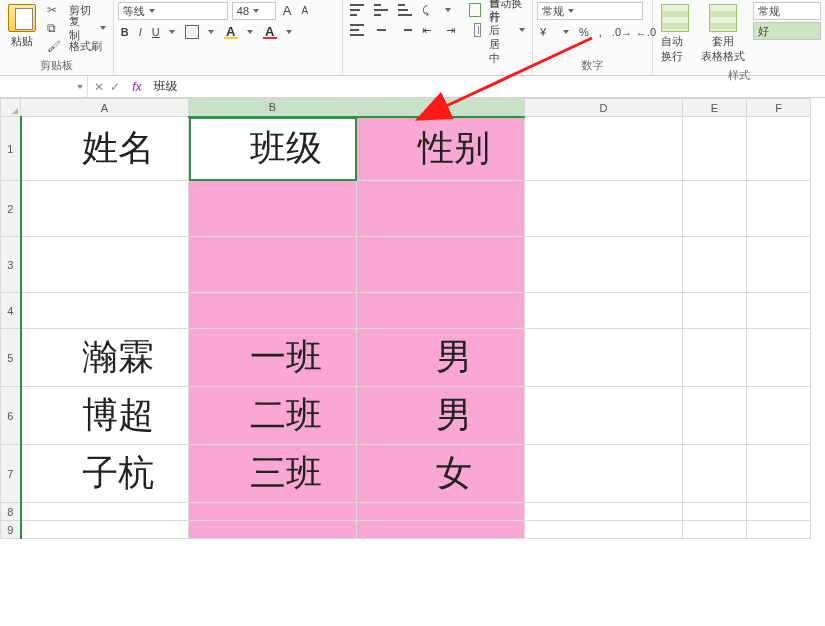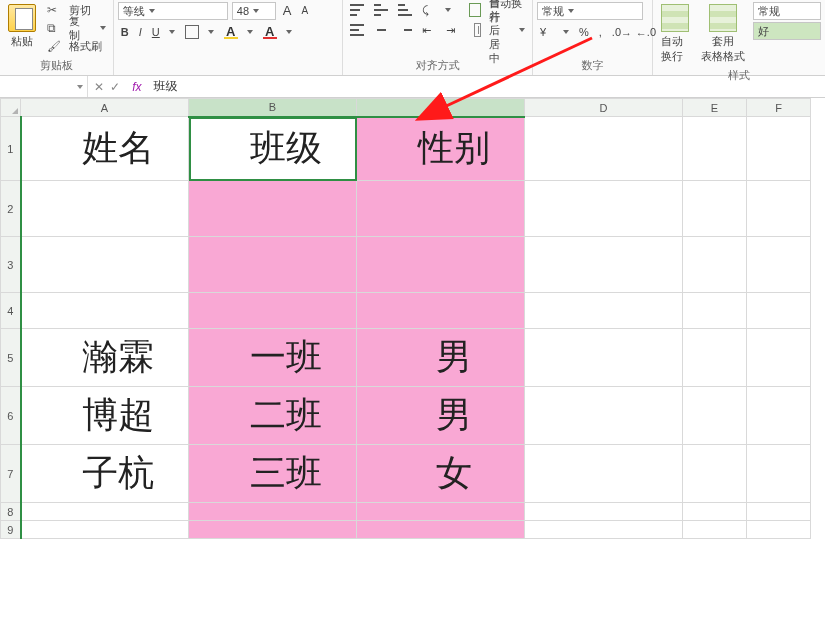--- a/index.html
+++ b/index.html
@@ -282,21 +282,20 @@
         <span class="btn-sm">
             <span class="ic">⇥</span>
           </span>
         <span class="btn-sm" style="margin-left:4px">
           <span class="ic ic-merge"></span>
           <span>合并后居中</span>
           <span class="dd-tiny"></span>
         </span>
       </div>
     </div>
-    <div class="group-title">对齐方式</div>
   </div>
 
   <div class="group" style="width:120px">
     <div class="group-body vstack" style="gap:4px;">
       <div class="combo" style="width:106px">
         <span>常规</span>
         <span class="dd"></span>
       </div>
       <div class="hstack">
         <span class="btn-sm">

